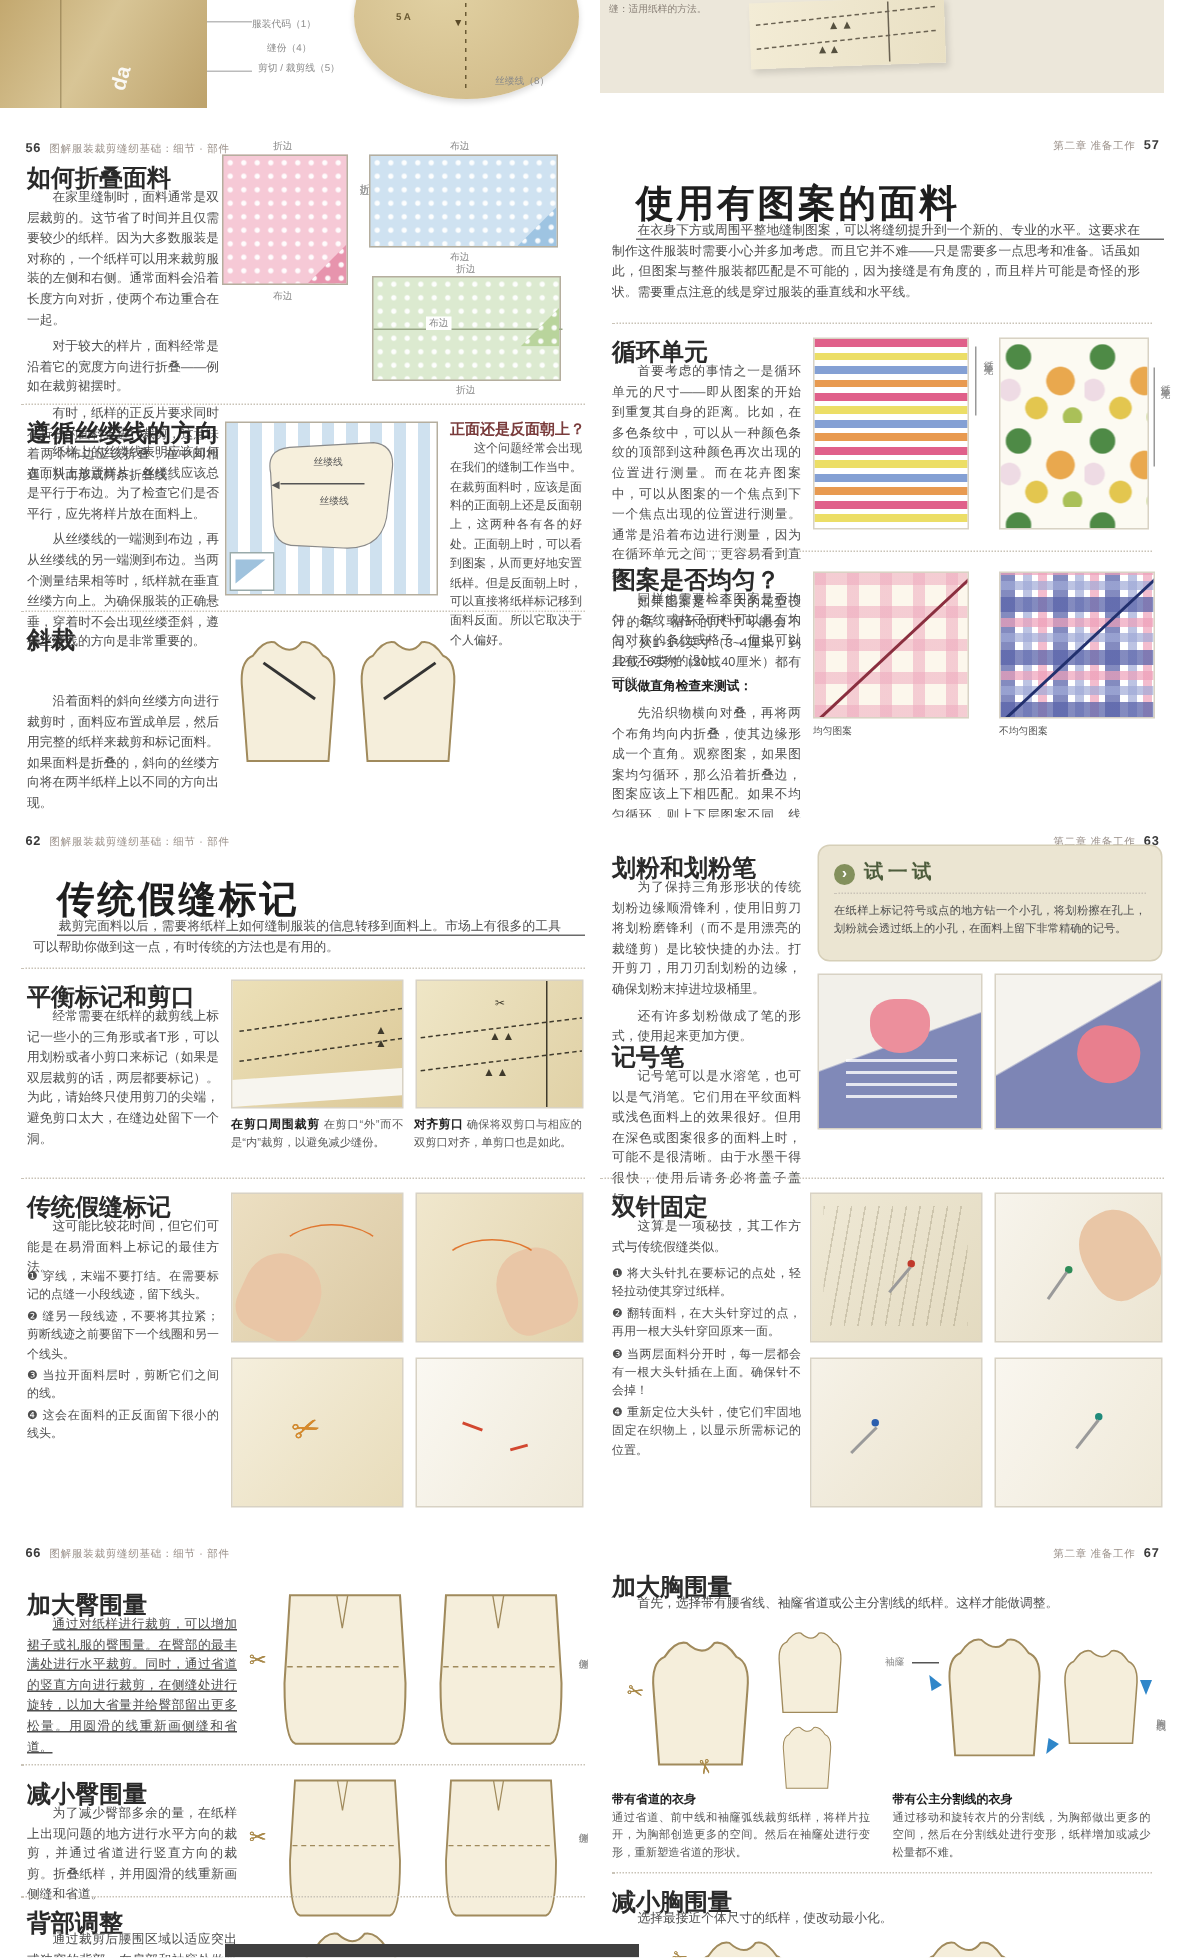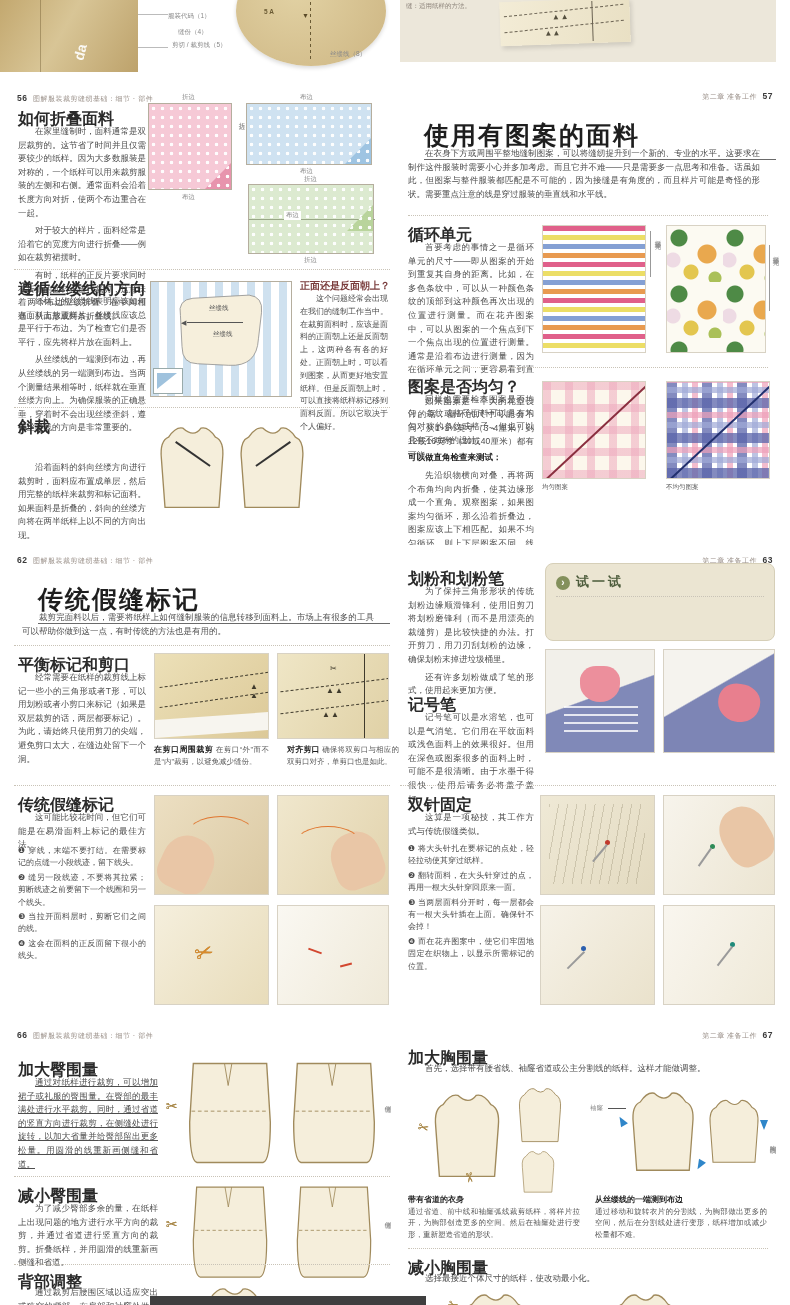--- a/index.html
+++ b/index.html
@@ -245,21 +245,21 @@
         <div class="abs" style="left:2px;top:52px;width:120px;border-top:1.5px dashed #3f3a2c;transform:rotate(-7deg);"></div>
         <div class="abs" style="left:52px;top:10px;font-size:8px;color:#3f3a2c;">✂</div>
         <div class="abs" style="left:48px;top:32px;font-size:8px;color:#3f3a2c;letter-spacing:1px;">▲▲</div>
         <div class="abs" style="left:44px;top:56px;font-size:8px;color:#3f3a2c;letter-spacing:1px;">▲▲</div>
         <div class="abs" style="left:86px;top:0;width:1px;height:86px;background:#3f3a2c;"></div>
       </div>
       <div class="abs cap" style="left:140px;top:199px;width:115px;">
         <b>在剪口周围裁剪</b>
         <span>在剪口“外”而不是“内”裁剪，以避免减少缝份。</span>
       </div>
-      <div class="abs cap" style="left:273px;top:199px;width:112px;">
+      <div class="abs cap" style="left:262px;top:199px;width:112px;">
         <b>对齐剪口</b>
         <span>确保将双剪口与相应的双剪口对齐，单剪口也是如此。</span>
       </div>
 
       <div class="abs dotline" style="left:0;top:240px;width:376px;"></div>
 
       <h3 class="abs sec" style="left:4px;top:250px;">传统假缝标记</h3>
       <p class="abs bt ind" style="left:4px;top:266px;width:128px;">这可能比较花时间，但它们可能是在易滑面料上标记的最佳方法。</p>
       <div class="abs" style="left:4px;top:300px;width:128px;">
         <p class="st">❶ 穿线，末端不要打结。在需要标记的点缝一小段线迹，留下线头。</p>
@@ -300,39 +300,40 @@
         <p class="bt ind">还有许多划粉做成了笔的形式，使用起来更加方便。</p>
       </div>
       <h3 class="abs sec" style="left:8px;top:150px;">记号笔</h3>
       <p class="abs bt ind" style="left:8px;top:166px;width:126px;">记号笔可以是水溶笔，也可以是气消笔。它们用在平纹面料或浅色面料上的效果很好。但用在深色或图案很多的面料上时，可能不是很清晰。由于水墨干得很快，使用后请务必将盖子盖好。</p>
 
       <div class="trybox" style="left:145px;top:18px;width:230px;height:78px;padding:8px 10px;">
         <div>
           <span class="tryicon">›</span><span class="tryttl">试一试</span>
         </div>
         <div class="dotline" style="margin:5px 0;"></div>
+        <p class="st" style="font-size:7.5px;">在纸样上标记符号或点的地方钻一个小孔，将划粉擦在孔上，划粉就会透过纸上的小孔，在面料上留下非常精确的记号。</p>
       </div>
 
       <div class="photo" style="left:145px;top:104px;width:110px;height:104px;background:linear-gradient(160deg,#f2f0ea 45%,#8089b8 46%);">
         <div class="abs" style="left:34px;top:16px;width:40px;height:36px;background:#ec8f9c;border-radius:40% 40% 50% 50%;"></div>
         <div class="abs" style="left:18px;top:56px;width:74px;height:30px;background:repeating-linear-gradient(180deg,rgba(255,255,255,.8) 0 2px,transparent 2px 8px);"></div>
       </div>
       <div class="photo" style="left:263px;top:104px;width:112px;height:104px;background:linear-gradient(150deg,#f5f3ee 40%,#7d85b5 41%);">
         <div class="abs" style="left:54px;top:34px;width:42px;height:38px;background:#e87f8e;border-radius:45% 45% 50% 50%;transform:rotate(12deg);"></div>
       </div>
 
       <div class="abs dotline" style="left:0;top:240px;width:376px;"></div>
 
       <h3 class="abs sec" style="left:8px;top:250px;">双针固定</h3>
       <p class="abs bt ind" style="left:8px;top:266px;width:126px;">这算是一项秘技，其工作方式与传统假缝类似。</p>
       <div class="abs" style="left:8px;top:298px;width:126px;">
         <p class="st">❶ 将大头针扎在要标记的点处，轻轻拉动使其穿过纸样。</p>
         <p class="st">❷ 翻转面料，在大头针穿过的点，再用一根大头针穿回原来一面。</p>
         <p class="st">❸ 当两层面料分开时，每一层都会有一根大头针插在上面。确保针不会掉！</p>
-        <p class="st">❹ 而在花卉图案中，使它们牢固地固定在织物上，以显示所需标记的位置。</p>
+        <p class="st">❹ 重新定位大头针，使它们牢固地固定在织物上，以显示所需标记的位置。</p>
       </div>
 
       <div class="photo" style="left:140px;top:250px;width:115px;height:100px;background:linear-gradient(130deg,#efe9d6,#e3dac0);">
         <div class="abs" style="left:8px;top:8px;width:96px;height:80px;background:repeating-linear-gradient(100deg,rgba(120,110,80,.25) 0 1px,transparent 1px 9px);"></div>
         <div class="pinhead" style="left:64px;top:44px;background:#c0392b;"></div>
         <div class="pinbody" style="left:58px;top:46px;height:22px;transform:rotate(40deg);"></div>
 
       </div>
       <div class="photo" style="left:263px;top:250px;width:112px;height:100px;background:linear-gradient(120deg,#f7f4ec,#ece5d2);">
         <div class="abs" style="right:4px;top:10px;width:48px;height:60px;background:#e9c6a6;border-radius:45% 45% 35% 35%;transform:rotate(-30deg);"></div>
@@ -425,21 +426,21 @@
       <div class="barrow" style="left:218px;top:96px;transform:rotate(-30deg);"></div>
       <div class="barrow" style="left:296px;top:140px;transform:rotate(210deg);"></div>
       <div class="barrow" style="left:360px;top:100px;transform:rotate(180deg);"></div>
       <div class="abs vlbl" style="left:368px;top:120px;">胸围线</div>
 
       <div class="abs cap" style="left:8px;top:174px;width:172px;">
         <b>带有省道的衣身</b><br>
         <span>通过省道、前中线和袖窿弧线裁剪纸样，将样片拉开，为胸部创造更多的空间。然后在袖窿处进行变形，重新塑造省道的形状。</span>
       </div>
       <div class="abs cap" style="left:195px;top:174px;width:172px;">
-        <b>从丝缕线的一端测到布边</b><br>
+        <b>带有公主分割线的衣身</b><br>
         <span>通过移动和旋转衣片的分割线，为胸部做出更多的空间，然后在分割线处进行变形，纸样增加或减少松量都不难。</span>
       </div>
 
       <div class="abs dotline" style="left:8px;top:228px;width:360px;"></div>
 
       <h3 class="abs sec" style="left:8px;top:238px;">减小胸围量</h3>
       <p class="abs bt ind" style="left:8px;top:252px;width:352px;">选择最接近个体尺寸的纸样，使改动最小化。</p>
       <svg class="shape" style="left:60px;top:268px;width:70px;height:88px;">
           <use href="#bodice"></use>
         </svg>

